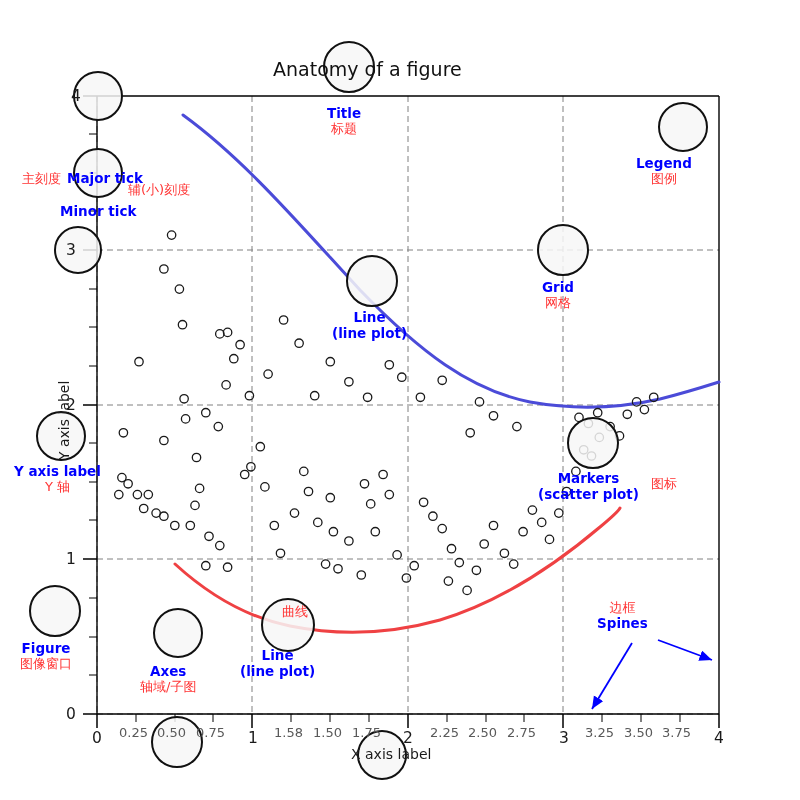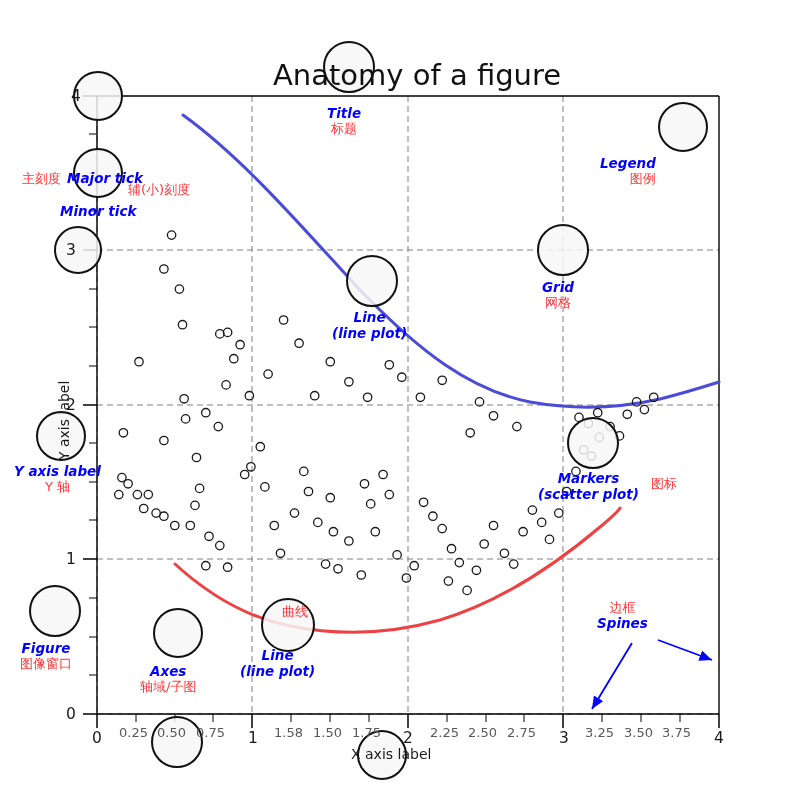--- a/index.html
+++ b/index.html
@@ -11,29 +11,28 @@
     overflow:hidden;
   }
   #root{position:absolute;inset:0;}
   svg.layer{position:absolute;left:0;top:0;width:800px;height:800px;overflow:visible;}
 
   
   .anno{position:absolute;text-align:center;line-height:1.15;white-space:nowrap;}
   .anno .en{
     color:#0000ff;font-weight:bold;font-size:13.5px;
     font-family:"DejaVu Sans", sans-serif;
-    font-style:italic;
   }
   .anno .cn{
     color:#ff3333;font-size:13px;
     font-family:"DejaVu Sans", sans-serif;
   }
   .anno.row{display:flex;align-items:baseline;gap:6px;margin-top:48px;}
   .title-txt{
-    position:absolute;color:#111111;font-size:29px;
+    position:absolute;color:#111111;font-size:19px;
     font-family:"DejaVu Sans", sans-serif;white-space:nowrap;
   }
   .tick-lbl{
     position:absolute;color:#4d4d4d;
     font-family:"DejaVu Sans", sans-serif;white-space:nowrap;
   }
   .tick-major{font-size:15.5px;color:#1a1a1a;}
   .tick-minor{font-size:13px;color:#595959;}
   .axis-lbl{
     position:absolute;color:#1a1a1a;font-size:14px;
@@ -319,21 +318,21 @@
   <div class="anno row" style="left:333px;top:780px;">
     <span class="en">X axis label</span>
     <span class="cn">X 轴</span>
   </div>
 
   <div class="anno" style="left:327px;top:106px;">
     <div class="en">Title</div>
     <div class="cn">标题</div>
   </div>
 
-  <div class="anno" style="left:600px;top:156px;text-align:right;">
+  <div class="anno" style="left:636px;top:156px;">
     <div class="en">Legend</div>
     <div class="cn">图例</div>
   </div>
 
   <div class="anno" style="left:542px;top:280px;">
     <div class="en">Grid</div>
     <div class="cn">网格</div>
   </div>
 
   <div class="anno" style="left:332px;top:310px;">

